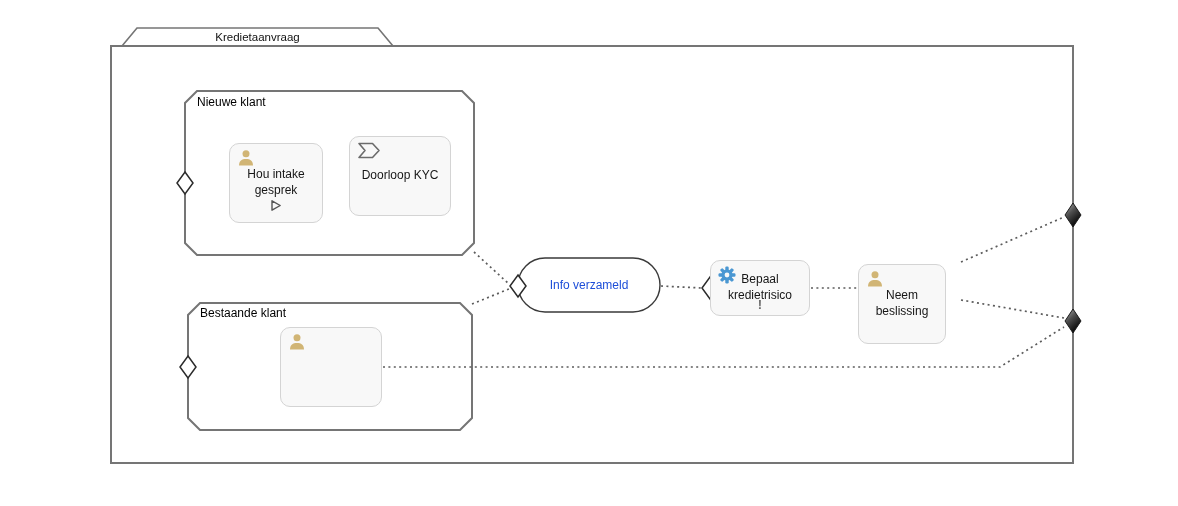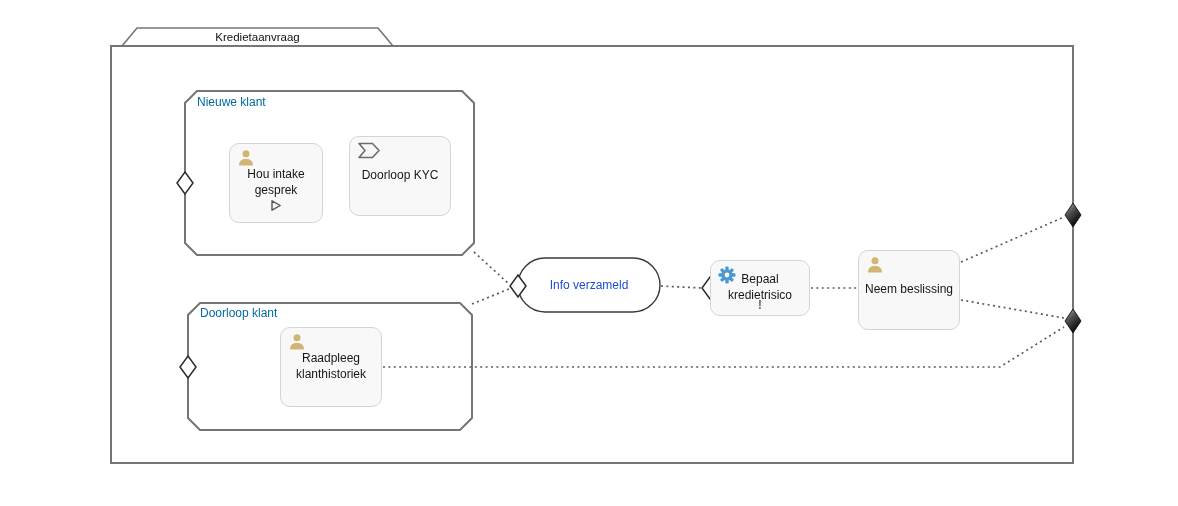--- a/index.html
+++ b/index.html
@@ -30,21 +30,21 @@
     width: 271px;
     height: 17px;
     text-align: center;
     font-size: 11.5px;
     line-height: 17px;
     color: #111;
   }
   .stage-label {
     position: absolute;
     font-size: 12px;
-    color: #0369a1;
+    color: #000000;
     white-space: nowrap;
   }
   .task {
     position: absolute;
     background: #f8f8f8;
     border: 1px solid #d4d4d4;
     border-radius: 10px;
     display: flex;
     align-items: center;
     justify-content: center;
@@ -126,21 +126,21 @@
     <polygon points="518,275 526,286 518,297 510,286" fill="#ffffff" stroke="#2b2b2b" stroke-width="1.5" data-interactable="true"></polygon>
     <polygon points="710,277 718,288 710,299 702,288" fill="#ffffff" stroke="#2b2b2b" stroke-width="1.5" data-interactable="true"></polygon>
 
     <polygon points="1073,203 1081,215 1073,227 1065,215" fill="url(#exitGrad)" stroke="#1a1a1a" stroke-width="1" data-interactable="true"></polygon>
     <polygon points="1073,309 1081,321 1073,333 1065,321" fill="url(#exitGrad)" stroke="#1a1a1a" stroke-width="1" data-interactable="true"></polygon>
   </svg>
 
   <div class="tab-label" data-interactable="false">Kredietaanvraag</div>
 
   <div class="stage-label" style="left:197px; top:95px;" data-interactable="false">Nieuwe klant</div>
-  <div class="stage-label" style="left:200px; top:306px;" data-interactable="false">Doorloop klant</div>
+  <div class="stage-label" style="left:200px; top:306px;" data-interactable="false">Bestaande klant</div>
 
   <div class="task" style="left:229px; top:143px; width:94px; height:80px;" data-interactable="true">
     <span class="icon" data-interactable="false">
       <svg width="18" height="18" viewBox="0 0 18 18">
         <circle cx="9" cy="4.8" r="3.5" fill="#d1b575"></circle>
         <path d="M2 16.5 C2 11.6 5 9.9 9 9.9 C13 9.9 16 11.6 16 16.5 Z" fill="#d1b575"></path>
       </svg>
     </span>
     <span class="label" data-interactable="false">Hou intake gesprek</span>
     <span class="play" data-interactable="false">
@@ -159,21 +159,20 @@
     <span class="label" data-interactable="false">Doorloop KYC</span>
   </div>
 
   <div class="task" style="left:280px; top:327px; width:102px; height:80px;" data-interactable="true">
     <span class="icon" data-interactable="false">
       <svg width="18" height="18" viewBox="0 0 18 18">
         <circle cx="9" cy="4.8" r="3.5" fill="#d1b575"></circle>
         <path d="M2 16.5 C2 11.6 5 9.9 9 9.9 C13 9.9 16 11.6 16 16.5 Z" fill="#d1b575"></path>
       </svg>
     </span>
-    <span class="label" data-interactable="false">Raadpleeg klanthistoriek</span>
   </div>
 
   <div class="milestone-label" data-interactable="false">Info verzameld</div>
 
   <div class="task" style="left:710px; top:260px; width:100px; height:56px;" data-interactable="true">
     <span class="icon" data-interactable="false">
       <svg width="18" height="18" viewBox="0 0 18 18">
         <g fill="#4a97d2">
           <rect x="7.3" y="0.5" width="3.4" height="17" rx="1.2"></rect>
           <rect x="7.3" y="0.5" width="3.4" height="17" rx="1.2" transform="rotate(45 9 9)"></rect>
@@ -181,21 +180,21 @@
           <rect x="7.3" y="0.5" width="3.4" height="17" rx="1.2" transform="rotate(135 9 9)"></rect>
           <circle cx="9" cy="9" r="5.6"></circle>
         </g>
         <circle cx="9" cy="9" r="2.4" fill="#f8f8f8"></circle>
       </svg>
     </span>
     <span class="label" data-interactable="false">Bepaal kredietrisico</span>
     <span class="marker" data-interactable="false">!</span>
   </div>
 
-  <div class="task" style="left:858px; top:250px; width:102px; height:80px;justify-content:center;" data-interactable="true">
+  <div class="task" style="left:858px; top:264px; width:88px; height:80px;justify-content:center;" data-interactable="true">
     <span class="icon" data-interactable="false">
       <svg width="18" height="18" viewBox="0 0 18 18">
         <circle cx="9" cy="4.8" r="3.5" fill="#d1b575"></circle>
         <path d="M2 16.5 C2 11.6 5 9.9 9 9.9 C13 9.9 16 11.6 16 16.5 Z" fill="#d1b575"></path>
       </svg>
     </span>
     <span class="label" data-interactable="false">Neem beslissing</span>
   </div>
 
 </div>

